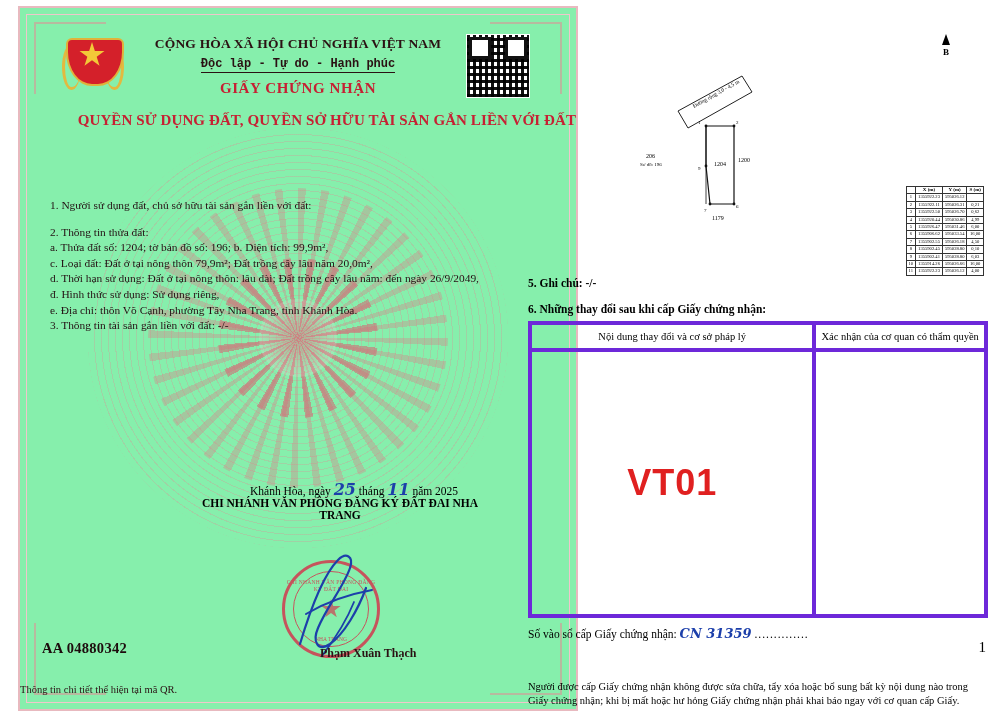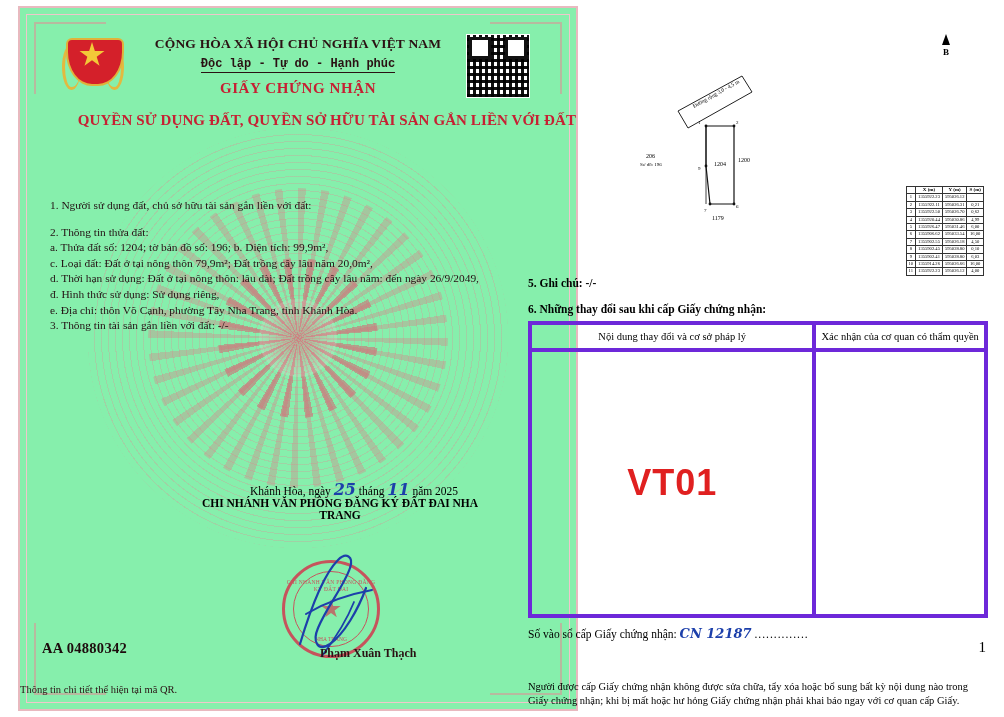--- a/index.html
+++ b/index.html
@@ -625,21 +625,21 @@
           <td>
             <span class="vt-stamp">VT01</span>
           </td>
           <td></td>
         </tr>
       </tbody>
     </table>
 
     <div class="book-line">
       <span>Số vào sổ cấp Giấy chứng nhận:</span>
-      <span class="book-hand">CN 12187</span>
+      <span class="book-hand">CN 31359</span>
       <span class="dots">..............</span>
     </div>
 
     <div class="page-num">1</div>
 
     <div class="footer-note">Người được cấp Giấy chứng nhận không được sửa chữa, tẩy xóa hoặc bổ sung bất kỳ nội dung nào trong Giấy chứng nhận; khi bị mất hoặc hư hỏng Giấy chứng nhận phải khai báo ngay với cơ quan cấp Giấy.</div>
   </div>
 
 </div>
 

